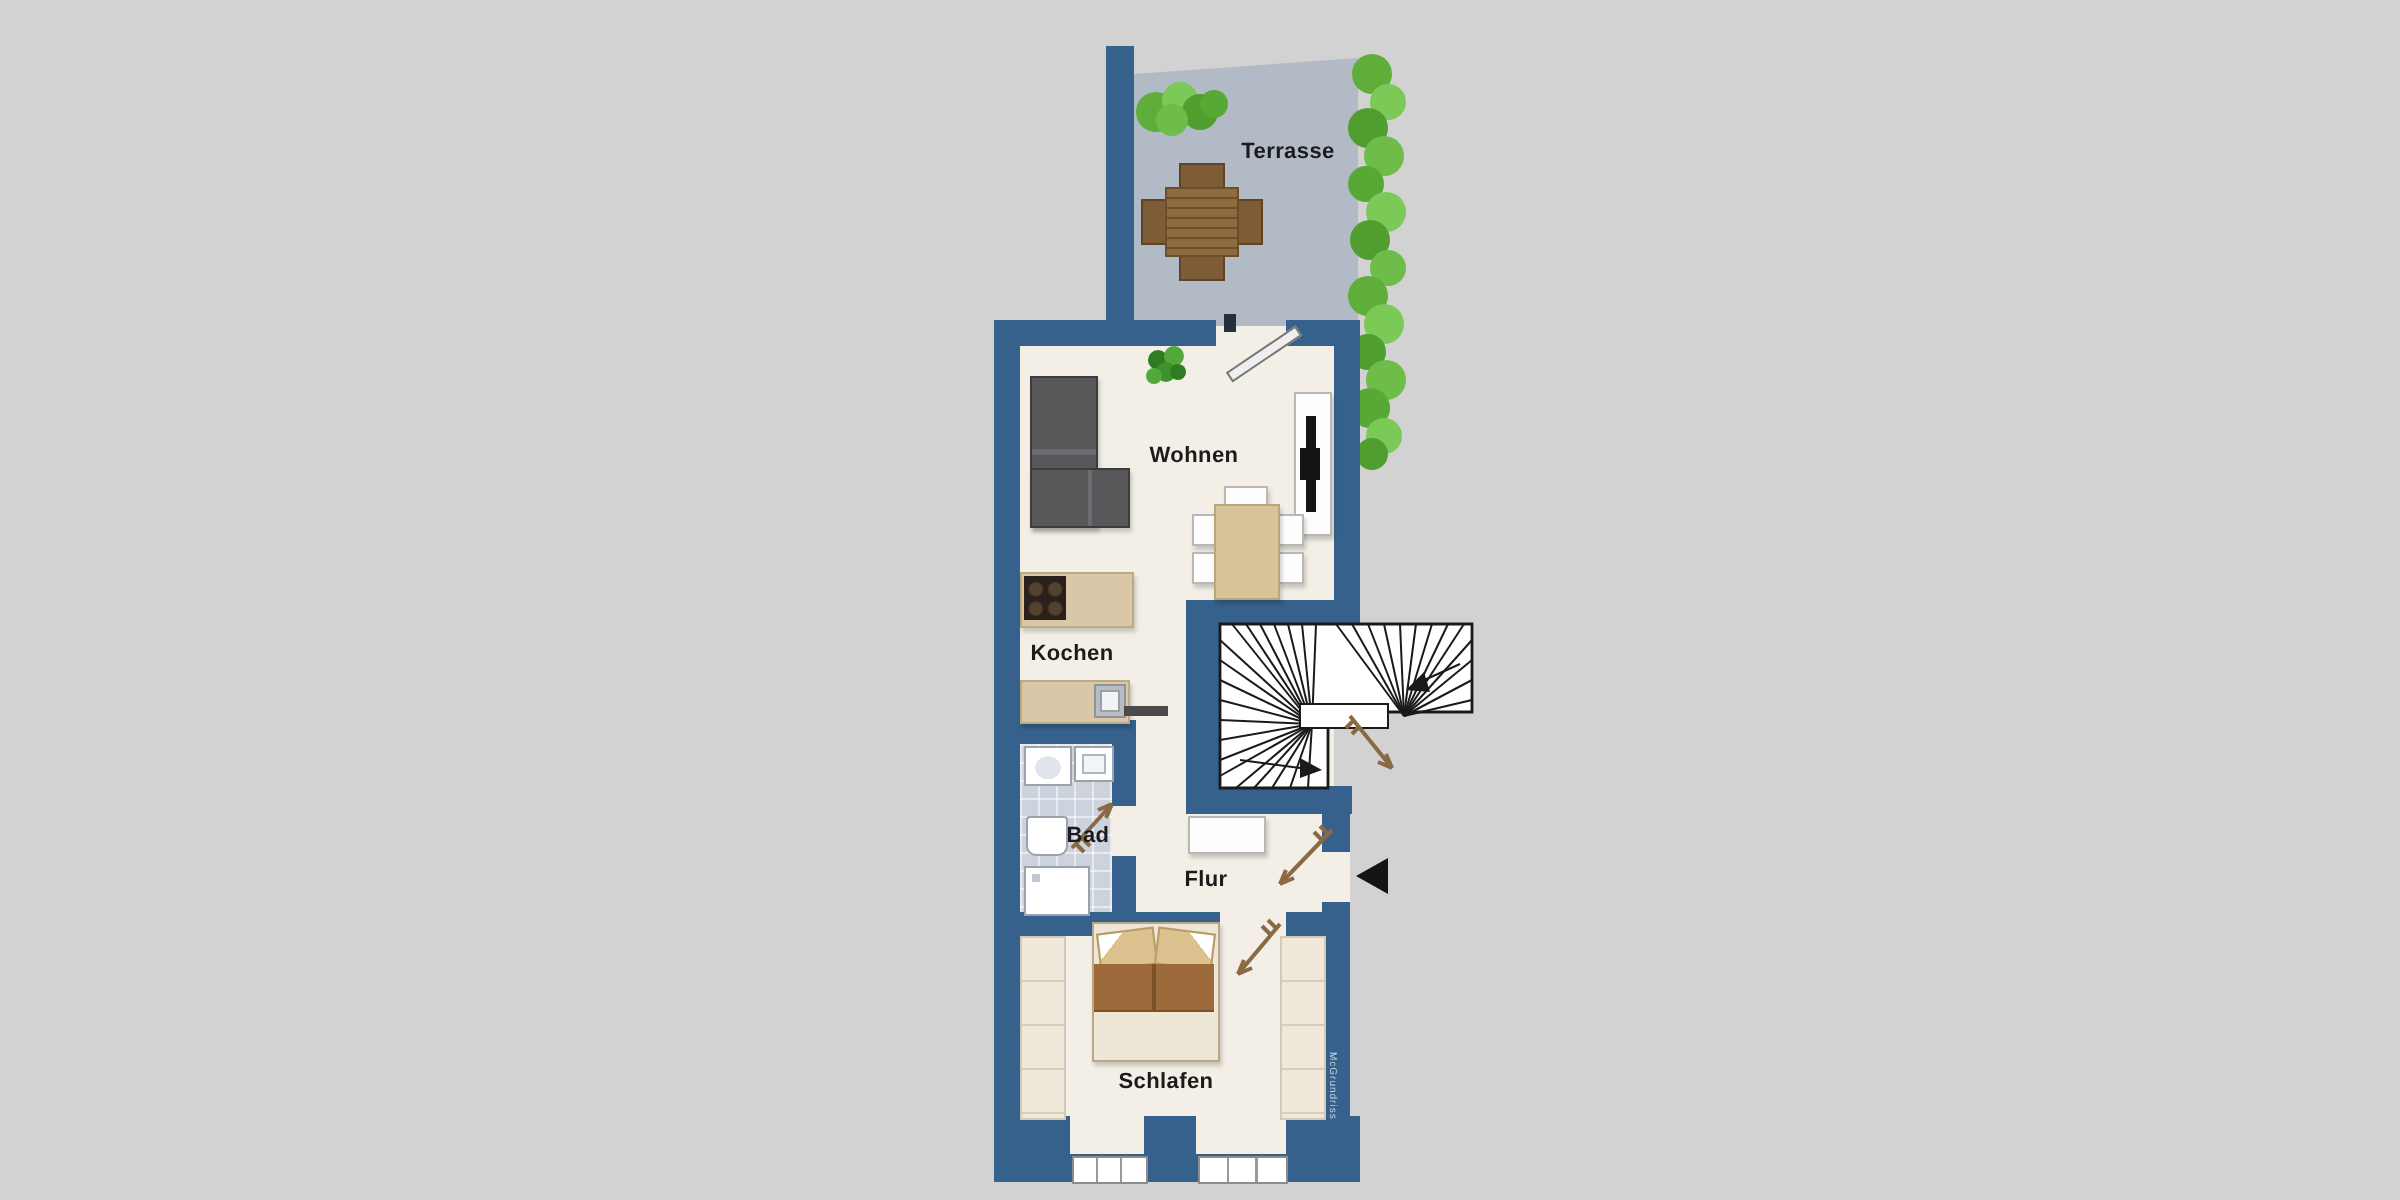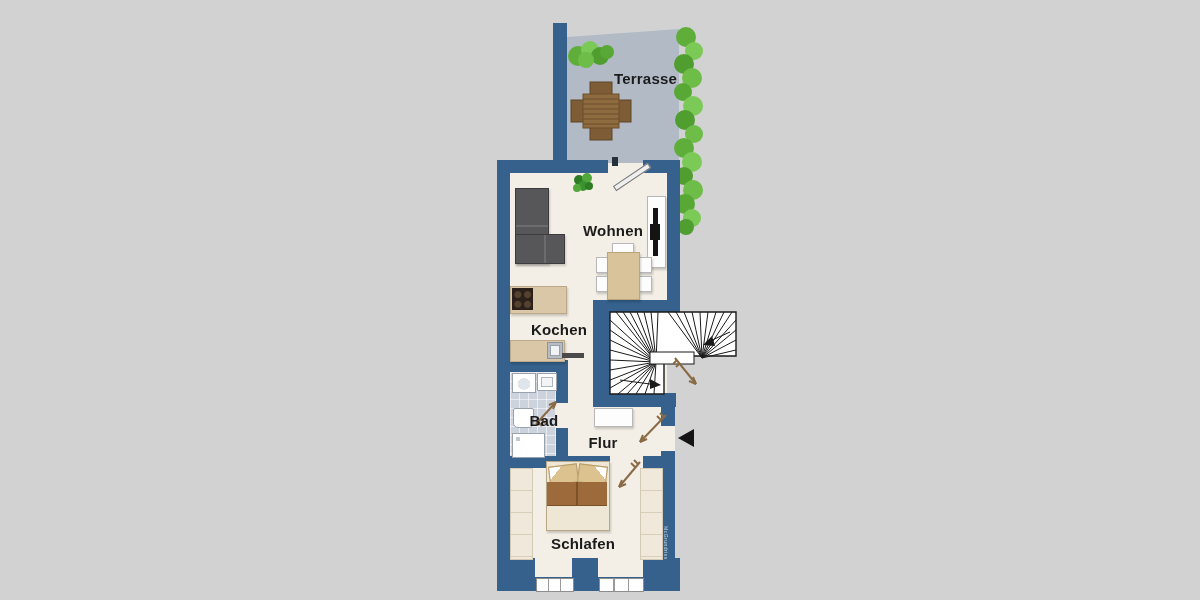--- a/index.html
+++ b/index.html
@@ -8,21 +8,21 @@
     background:#d2d2d2;
     font-family:"Liberation Sans", sans-serif;
     overflow:hidden;
   }
   #plan{position:relative;width:1200px;height:600px;}
   .abs{position:absolute;}
   .wall{position:absolute;background:#35618c;}
   .floor{position:absolute;background:#f3efe6;}
   .room-label{
     position:absolute;
-    font-size:15px;font-weight:bold;color:#1b1b1b;
+    font-size:11px;font-weight:bold;color:#1b1b1b;
     text-align:center;letter-spacing:.2px;
     white-space:nowrap;
   }
   .furn{position:absolute;box-shadow:1px 2px 2px rgba(0,0,0,.18);}
   .white-furn{background:#fdfdfd;border:1px solid #b8b8b8;}
   .wood{background:#d9c7a7;border:1px solid #bda987;}
   .tiles{
     position:absolute;background:#cdd3dd;
     background-image:
       linear-gradient(#ffffff88 1px, transparent 1px),
@@ -268,21 +268,21 @@
         <line x1="5" y1="29" x2="8" y2="22"></line>
       <line x1="24" y1="6" x2="20" y2="2"></line>
         <line x1="21" y1="9" x2="17" y2="5"></line>
     </g>
   </svg>
 
   <div class="abs" style="left:678px;top:429px;width:0;height:0;
               border-right:16px solid #141414;border-top:9px solid transparent;border-bottom:9px solid transparent;"></div>
 
   <div class="room-label" style="left:614px;top:70px;width:60px;">Terrasse</div>
-  <div class="room-label" style="left:567px;top:222px;width:60px;margin-left:16px;">Wohnen</div>
-  <div class="room-label" style="left:529px;top:321px;width:60px;">Kochen</div>
+  <div class="room-label" style="left:567px;top:222px;width:60px;">Wohnen</div>
+  <div class="room-label" style="left:506px;top:321px;width:60px;">Kochen</div>
   <div class="room-label" style="left:524px;top:412px;width:40px;">Bad</div>
   <div class="room-label" style="left:578px;top:434px;width:50px;">Flur</div>
   <div class="room-label" style="left:548px;top:535px;width:70px;">Schlafen</div>
 
   <div class="watermark" style="left:663px;top:526px;height:44px;overflow:hidden;">McGrundriss</div>
 
 </div>
 
 </body></html>

